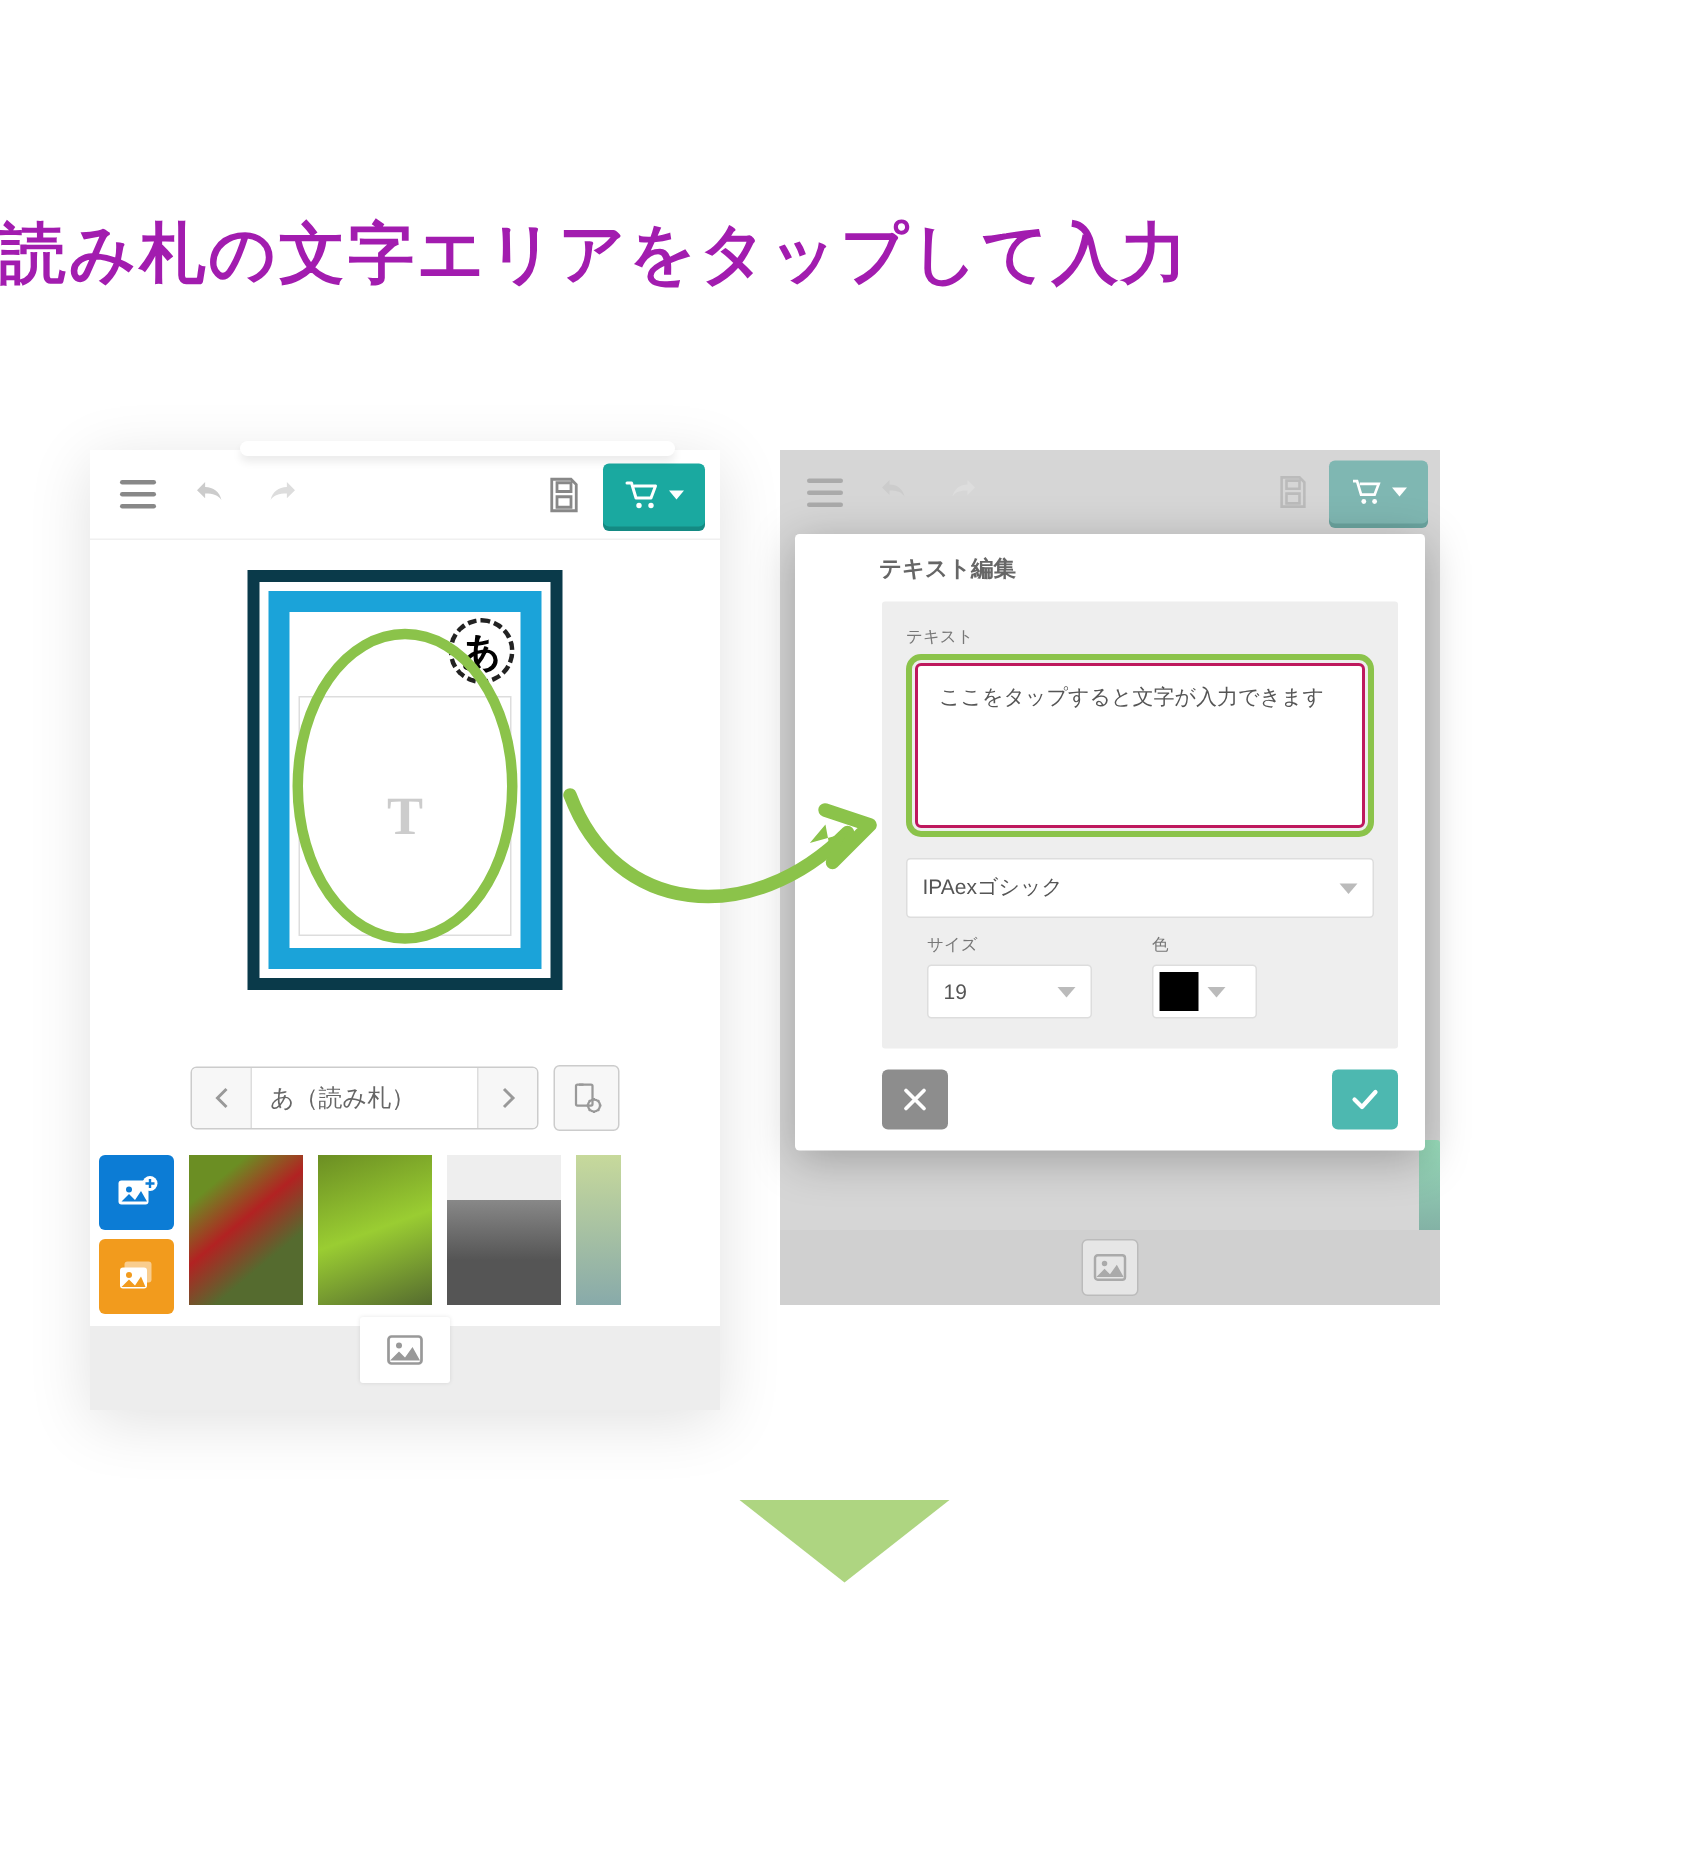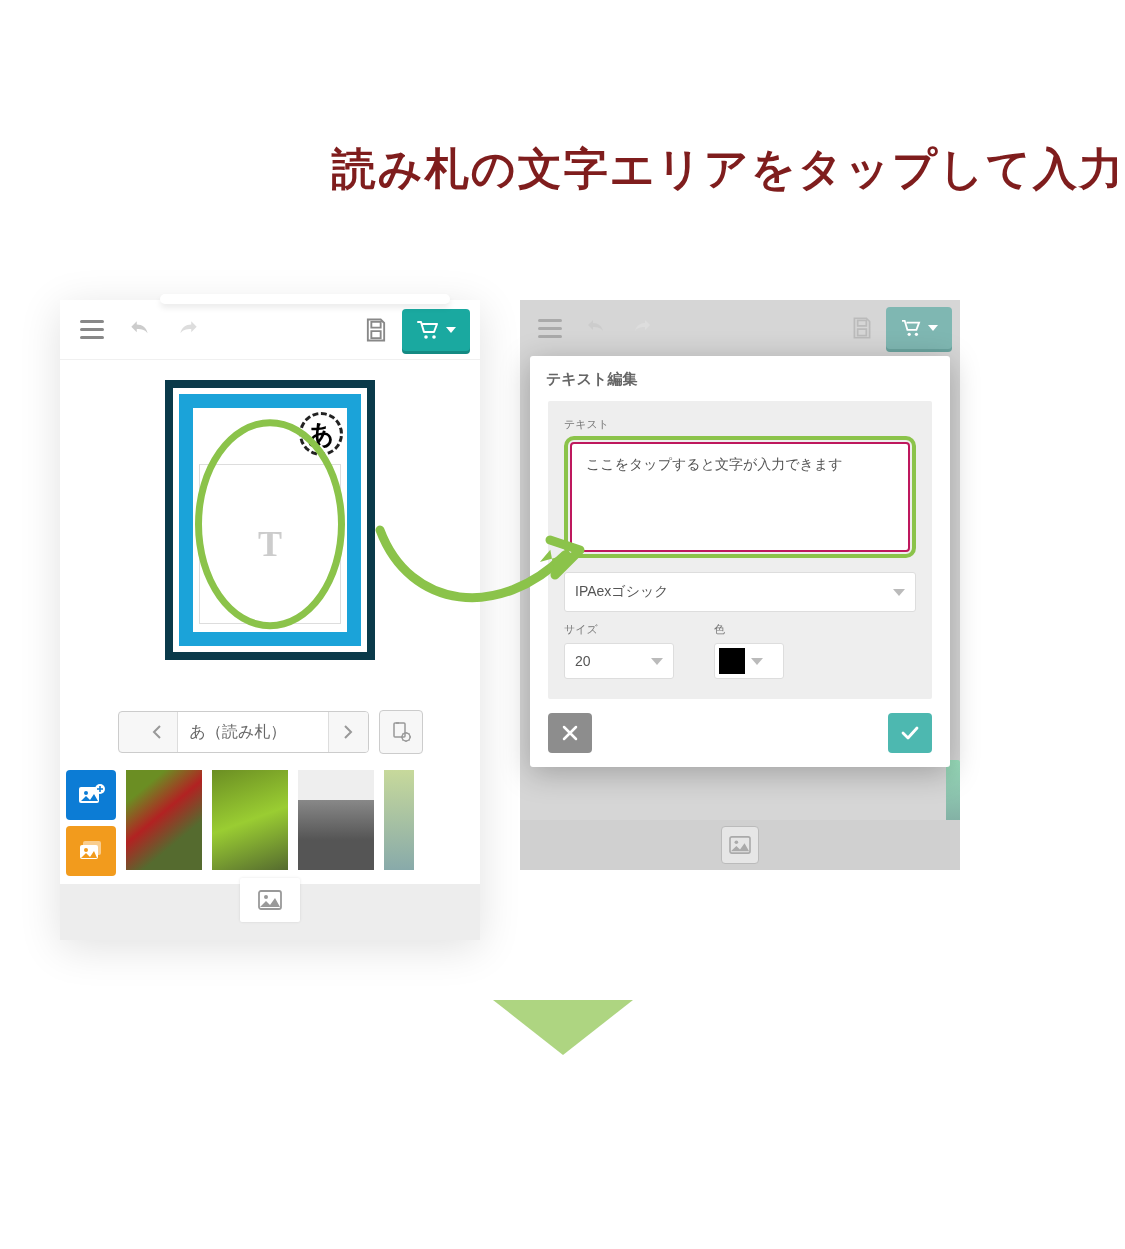--- a/index.html
+++ b/index.html
@@ -10,24 +10,24 @@
     height: 1249px;
     position: relative;
     overflow: hidden;
   }
 
   .page-title {
     position: absolute;
     top: 140px;
     left: 0;
     width: 100%;
-    text-align: right;
+    text-align: left;
     font-size: 44px;
     font-weight: 600;
-    color: #7f1d1d;
+    color: #a21caf;
     letter-spacing: 2px;
   }
 
   
   .panel-left {
     position: absolute;
     top: 300px;
     left: 60px;
     width: 420px;
     height: 640px;
@@ -96,21 +96,21 @@
     border:7px solid #8bc34a;
     border-radius:50%;
     transform:translate(-50%,-48%);
     pointer-events:none;
   }
 
   .page-nav {
     height:64px; display:flex; align-items:center; justify-content:center; gap:10px; padding:0 10px;
   }
   .nav-group {
-    display:flex; border:1px solid #ccc; border-radius:4px; overflow:hidden; background:#f7f7f7;padding-left:19px;
+    display:flex; border:1px solid #ccc; border-radius:4px; overflow:hidden; background:#f7f7f7;
   }
   .nav-arrow {
     width:40px; height:40px; display:flex;align-items:center;justify-content:center;
     background:#f7f7f7; color:#888; font-size:18px; border-right:1px solid #ddd;
   }
   .nav-arrow:last-child { border-right:none; border-left:1px solid #ddd; }
   .nav-label {
     width:150px; height:40px; display:flex;align-items:center; padding:0 12px; background:#fff; color:#666; font-size:16px;
   }
   .page-settings {
@@ -149,20 +149,21 @@
     height:56px; display:flex; align-items:center; padding:0 8px; gap:2px;
   }
   .toolbar-right .hamburger span{ background:#aaa; }
   .toolbar-right .tool-btn { color:#ccc; }
   .toolbar-right .cart-btn { background:#7fb7b2; box-shadow:0 3px 0 #6aa39e; }
 
   .modal {
     position:absolute; left:10px; right:10px; top:56px;
     background:#fff; border-radius:3px; box-shadow:0 6px 30px rgba(0,0,0,.25);
     padding-bottom:14px;
+    padding-left:40px;
   }
   .modal-title {
     padding:14px 16px 12px; font-size:15px; font-weight:700; color:#666;
   }
   .form-body {
     margin:0 18px; background:#eeeeee; padding:16px 16px 20px; border-radius:2px;
   }
   .field-label { font-size:11px; color:#777; margin-bottom:6px; }
   .text-field-wrap {
     border:4px solid #8bc34a; border-radius:10px; padding:2px; margin-bottom:14px; margin-top:-2px;
@@ -171,21 +172,21 @@
     width:100%; height:110px; background:#fff; border:2px solid #be185d; border-radius:4px;
     padding:12px 14px; font-size:14px; color:#555; outline:none; resize:none;
   }
   .select-row {
     height:40px; background:#fff; border:1px solid #ddd; border-radius:3px;
     display:flex; align-items:center; justify-content:space-between; padding:0 10px; color:#555;font-size:14px;margin-bottom:8px;
   }
   .select-row.dim { background:#f7f7f7; color:#bbb; }
   .caret-down { width:0;height:0;border-left:6px solid transparent;border-right:6px solid transparent;border-top:7px solid #bbb; }
 
-  .row-hgroup { display:flex; gap:40px; margin-top:10px;}
+  .row-hgroup { display:flex; gap:40px; margin-top:10px;margin-left:14px;}
   .mini-col { display:flex; flex-direction:column; }
   .mini-select {
     height:36px;width:110px;background:#fff;border:1px solid #ddd;border-radius:3px;display:flex;align-items:center;justify-content:space-between;padding:0 10px;font-size:14px;color:#555;
   }
   .color-select {
     height:36px;width:70px;background:#fff;border:1px solid #ddd;border-radius:3px;display:flex;align-items:center;padding:4px;gap:6px;
   }
   .swatch { width:26px;height:26px;background:#000; }
 
   .modal-actions {
@@ -390,21 +391,21 @@
 
       <div class="select-row">
         <span>IPAexゴシック</span>
         <span class="caret-down"></span>
       </div>
 
       <div class="row-hgroup">
         <div class="mini-col">
           <div class="field-label">サイズ</div>
           <div class="mini-select">
-            <span>20</span>
+            <span>19</span>
             <span class="caret-down"></span>
           </div>
         </div>
         <div class="mini-col">
           <div class="field-label">色</div>
           <div class="color-select">
             <div class="swatch" style="background:#000000"></div>
             <span class="caret-down"></span>
           </div>
         </div>

